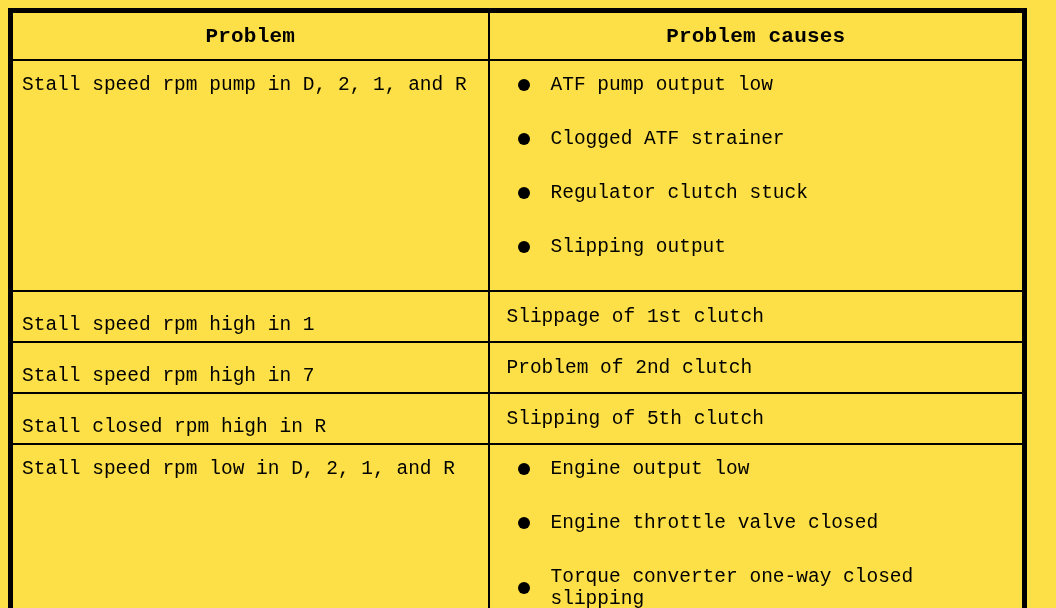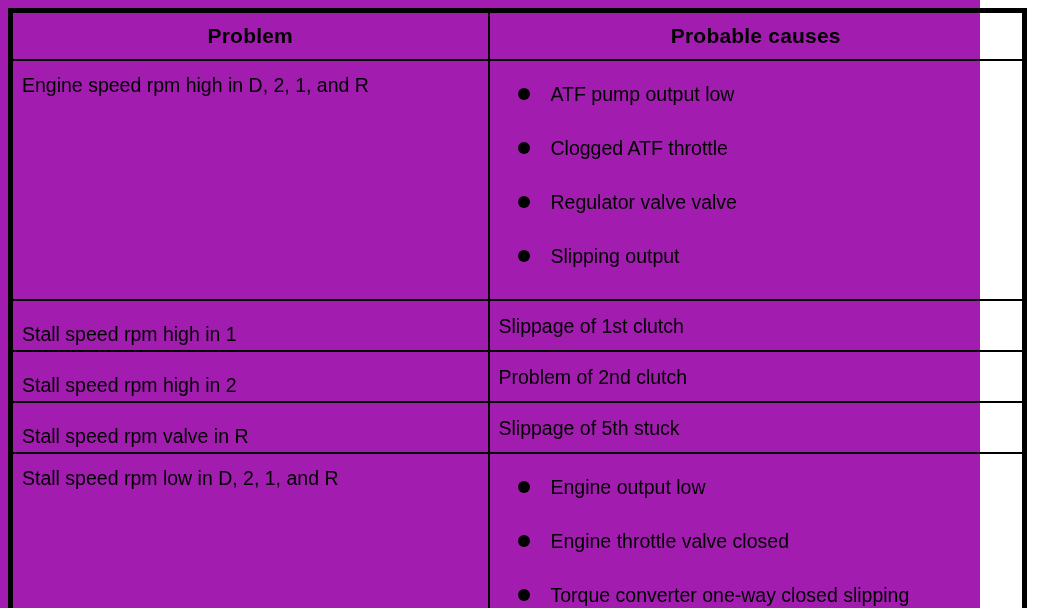--- a/index.html
+++ b/index.html
@@ -2,24 +2,24 @@
 <html><head>
 <meta charset="utf-8">
 <style>
   html, body {
     margin: 0;
     padding: 0;
     background: #ffffff;
   }
   .page {
     position: relative;
-    width: 980px;
+    width: 1056px;
     height: 608px;
-    background: #a21caf;
-    font-family: Liberation Sans, sans-serif;
+    background: #fde047;
+    font-family: Liberation Mono, monospace;
     color: #000000;
   }
   table.trouble-table {
     position: absolute;
     left: 8px;
     top: 8px;
     width: 1014px;
     height: 592px;
     border-collapse: collapse;
     table-layout: fixed;
@@ -51,25 +51,25 @@
   td.problem-cell {
     vertical-align: top;
     padding: 13px 6px 0 9px;
   }
   td.problem-cell.centered {
     vertical-align: middle;
     padding-top: 16px;
   }
   td.causes-cell {
     vertical-align: top;
-    padding: 22px 4px 0 0;
+    padding: 13px 4px 0 0;
   }
   td.causes-cell.plain {
     vertical-align: middle;
-    padding: 0 0 0 9px;
+    padding: 0 0 0 17px;
   }
   .row-tall1 { height: 223px; }
   .row-small { height: 51px; }
   .row-tall2 { height: 161px; }
 
   .bullet-line {
     display: flex;
     align-items: center;
     margin: 0 0 32px 28px;
   }
@@ -88,58 +88,58 @@
 
 <div class="page">
   <table class="trouble-table">
     <colgroup>
       <col class="col-problem">
       <col class="col-causes">
     </colgroup>
     <tbody>
         <tr>
       <th class="header-cell">Problem</th>
-      <th class="header-cell">Probable causes</th>
+      <th class="header-cell">Problem causes</th>
     </tr>
 
     <tr class="row-tall1">
-      <td class="problem-cell">Engine speed rpm high in D, 2, 1, and R</td>
+      <td class="problem-cell">Stall speed rpm pump in D, 2, 1, and R</td>
       <td class="causes-cell">
         <div class="bullet-line">
           <span class="bullet"></span>
           <span>ATF pump output low</span>
         </div>
         <div class="bullet-line">
           <span class="bullet"></span>
-          <span>Clogged ATF throttle</span>
+          <span>Clogged ATF strainer</span>
         </div>
         <div class="bullet-line">
           <span class="bullet"></span>
-          <span>Regulator valve valve</span>
+          <span>Regulator clutch stuck</span>
         </div>
         <div class="bullet-line">
           <span class="bullet"></span>
           <span>Slipping output</span>
         </div>
       </td>
     </tr>
 
     <tr class="row-small">
       <td class="problem-cell centered">Stall speed rpm high in 1</td>
       <td class="causes-cell plain">Slippage of 1st clutch</td>
     </tr>
 
     <tr class="row-small">
-      <td class="problem-cell centered">Stall speed rpm high in 2</td>
+      <td class="problem-cell centered">Stall speed rpm high in 7</td>
       <td class="causes-cell plain">Problem of 2nd clutch</td>
     </tr>
 
     <tr class="row-small">
-      <td class="problem-cell centered">Stall speed rpm valve in R</td>
-      <td class="causes-cell plain">Slippage of 5th stuck</td>
+      <td class="problem-cell centered">Stall closed rpm high in R</td>
+      <td class="causes-cell plain">Slipping of 5th clutch</td>
     </tr>
 
     <tr class="row-tall2">
       <td class="problem-cell">Stall speed rpm low in D, 2, 1, and R</td>
       <td class="causes-cell">
         <div class="bullet-line">
           <span class="bullet"></span>
           <span>Engine output low</span>
         </div>
         <div class="bullet-line">

